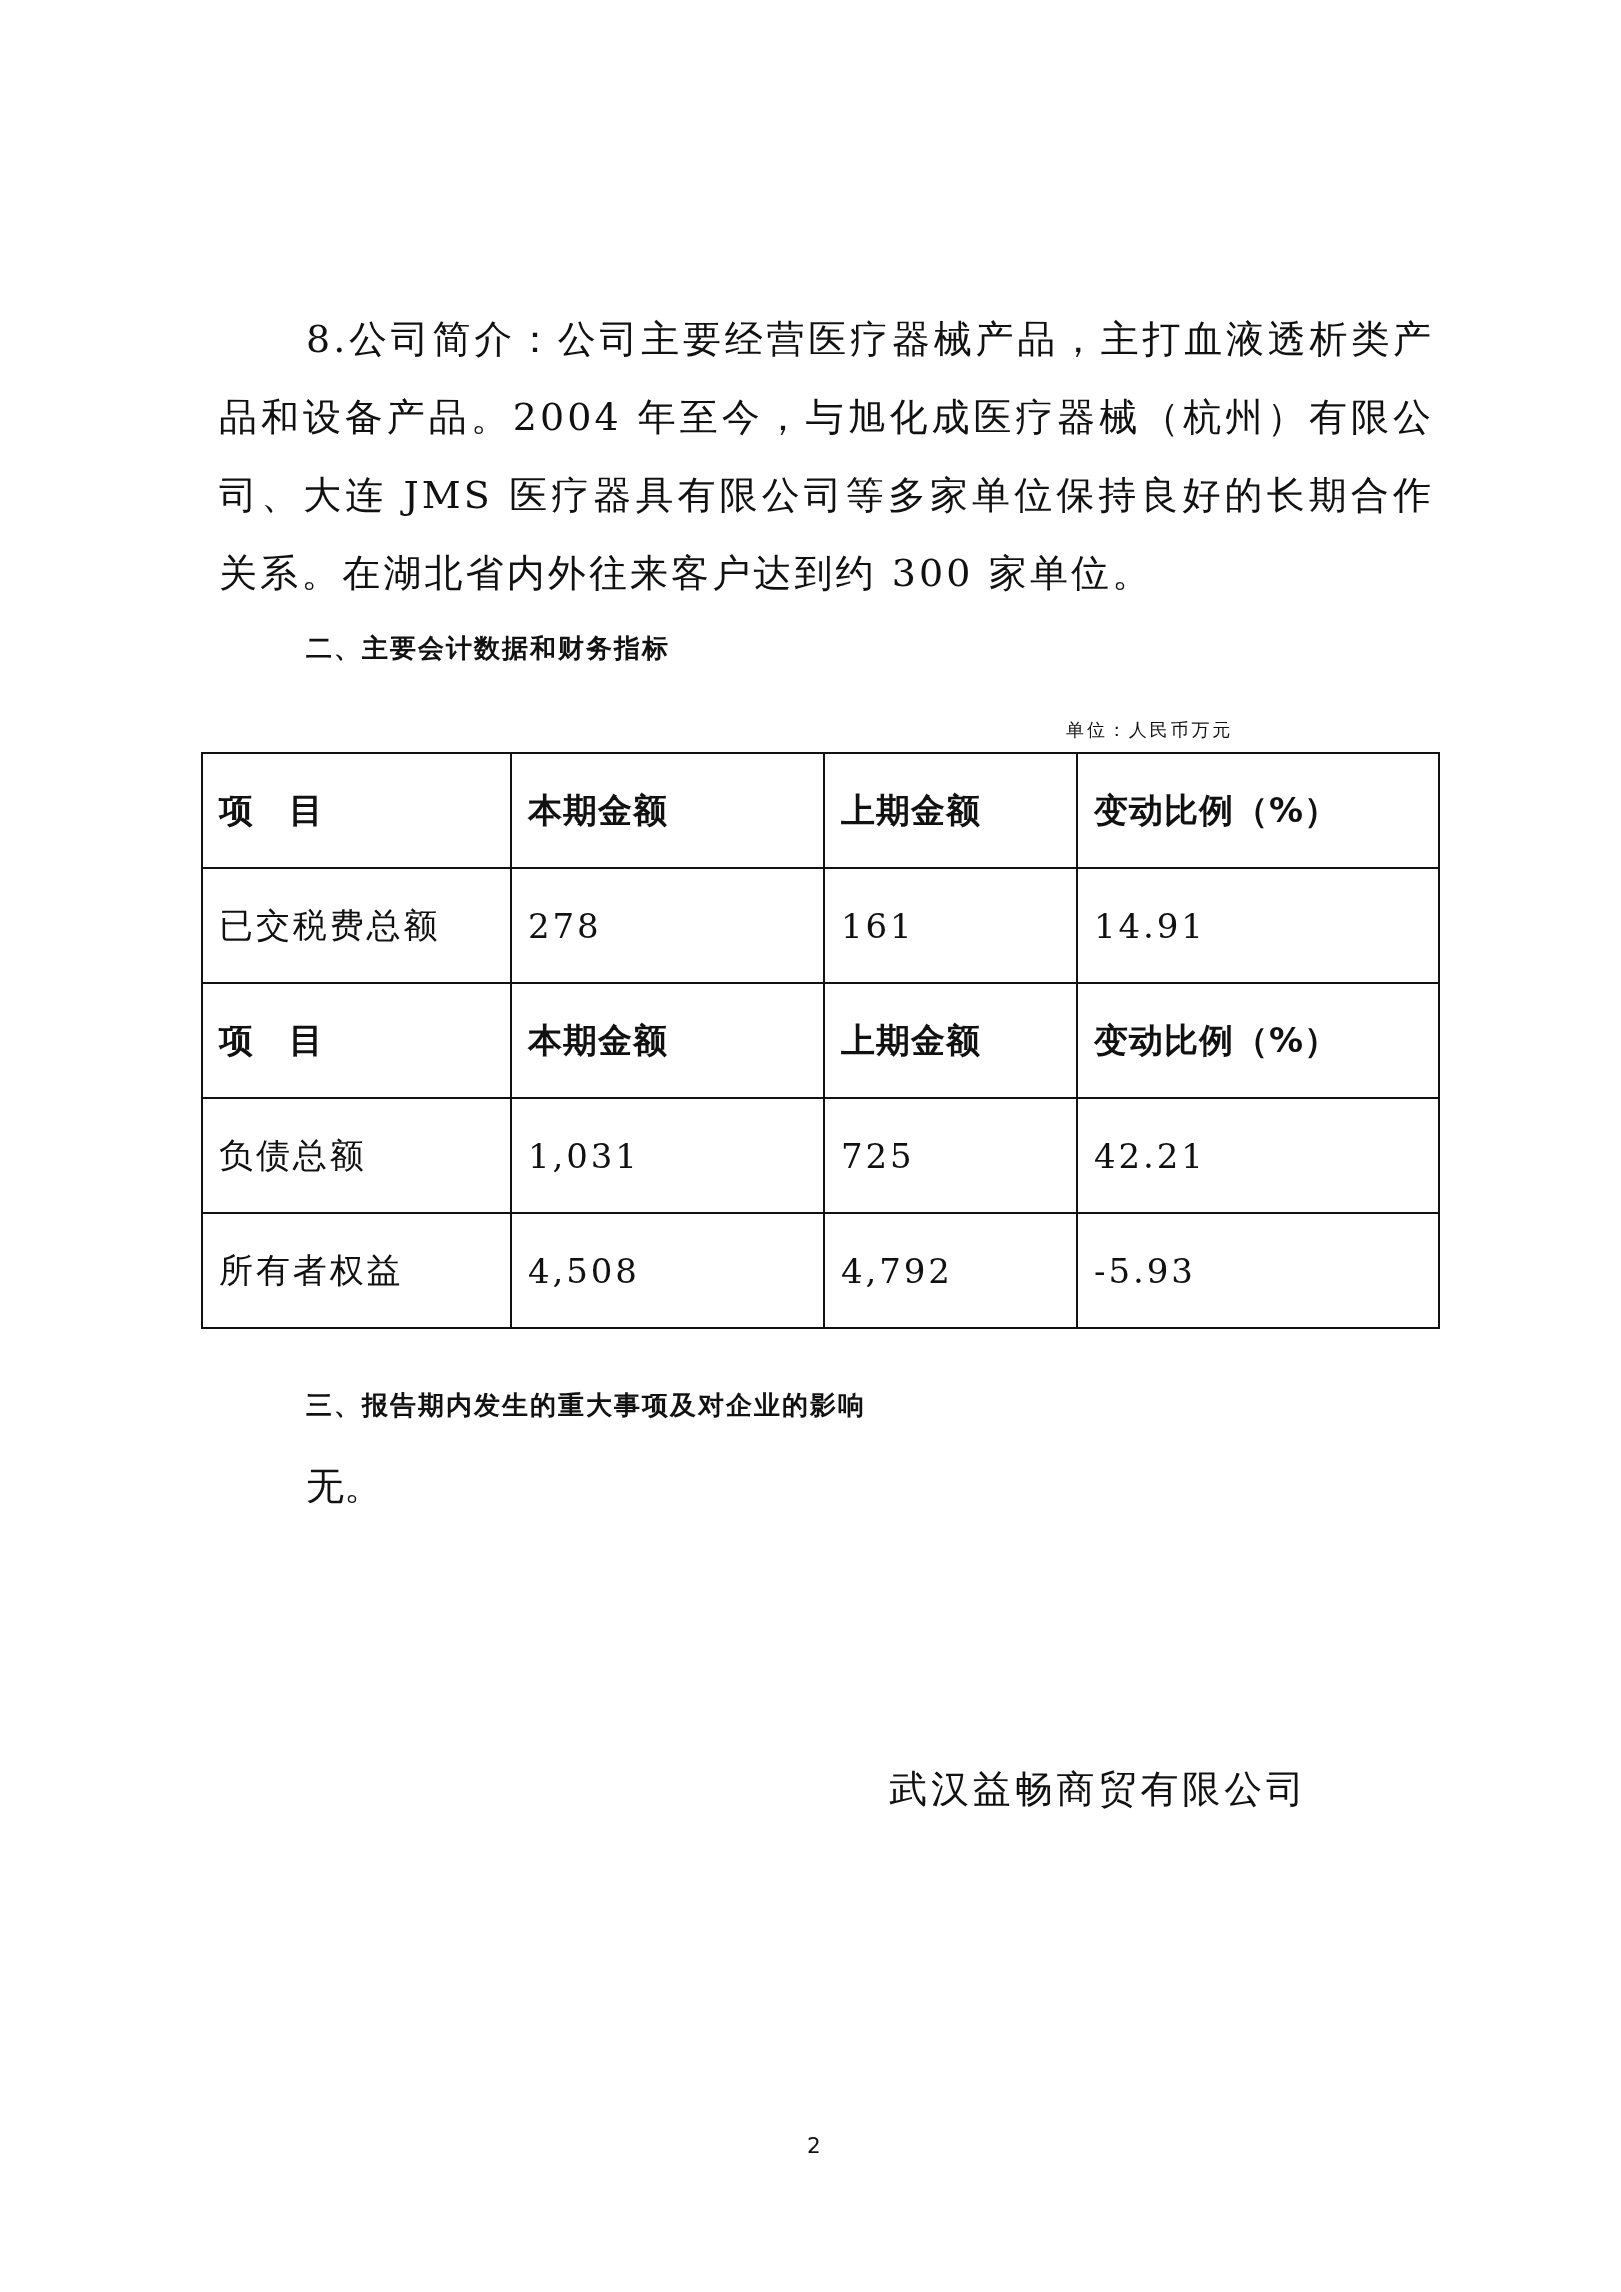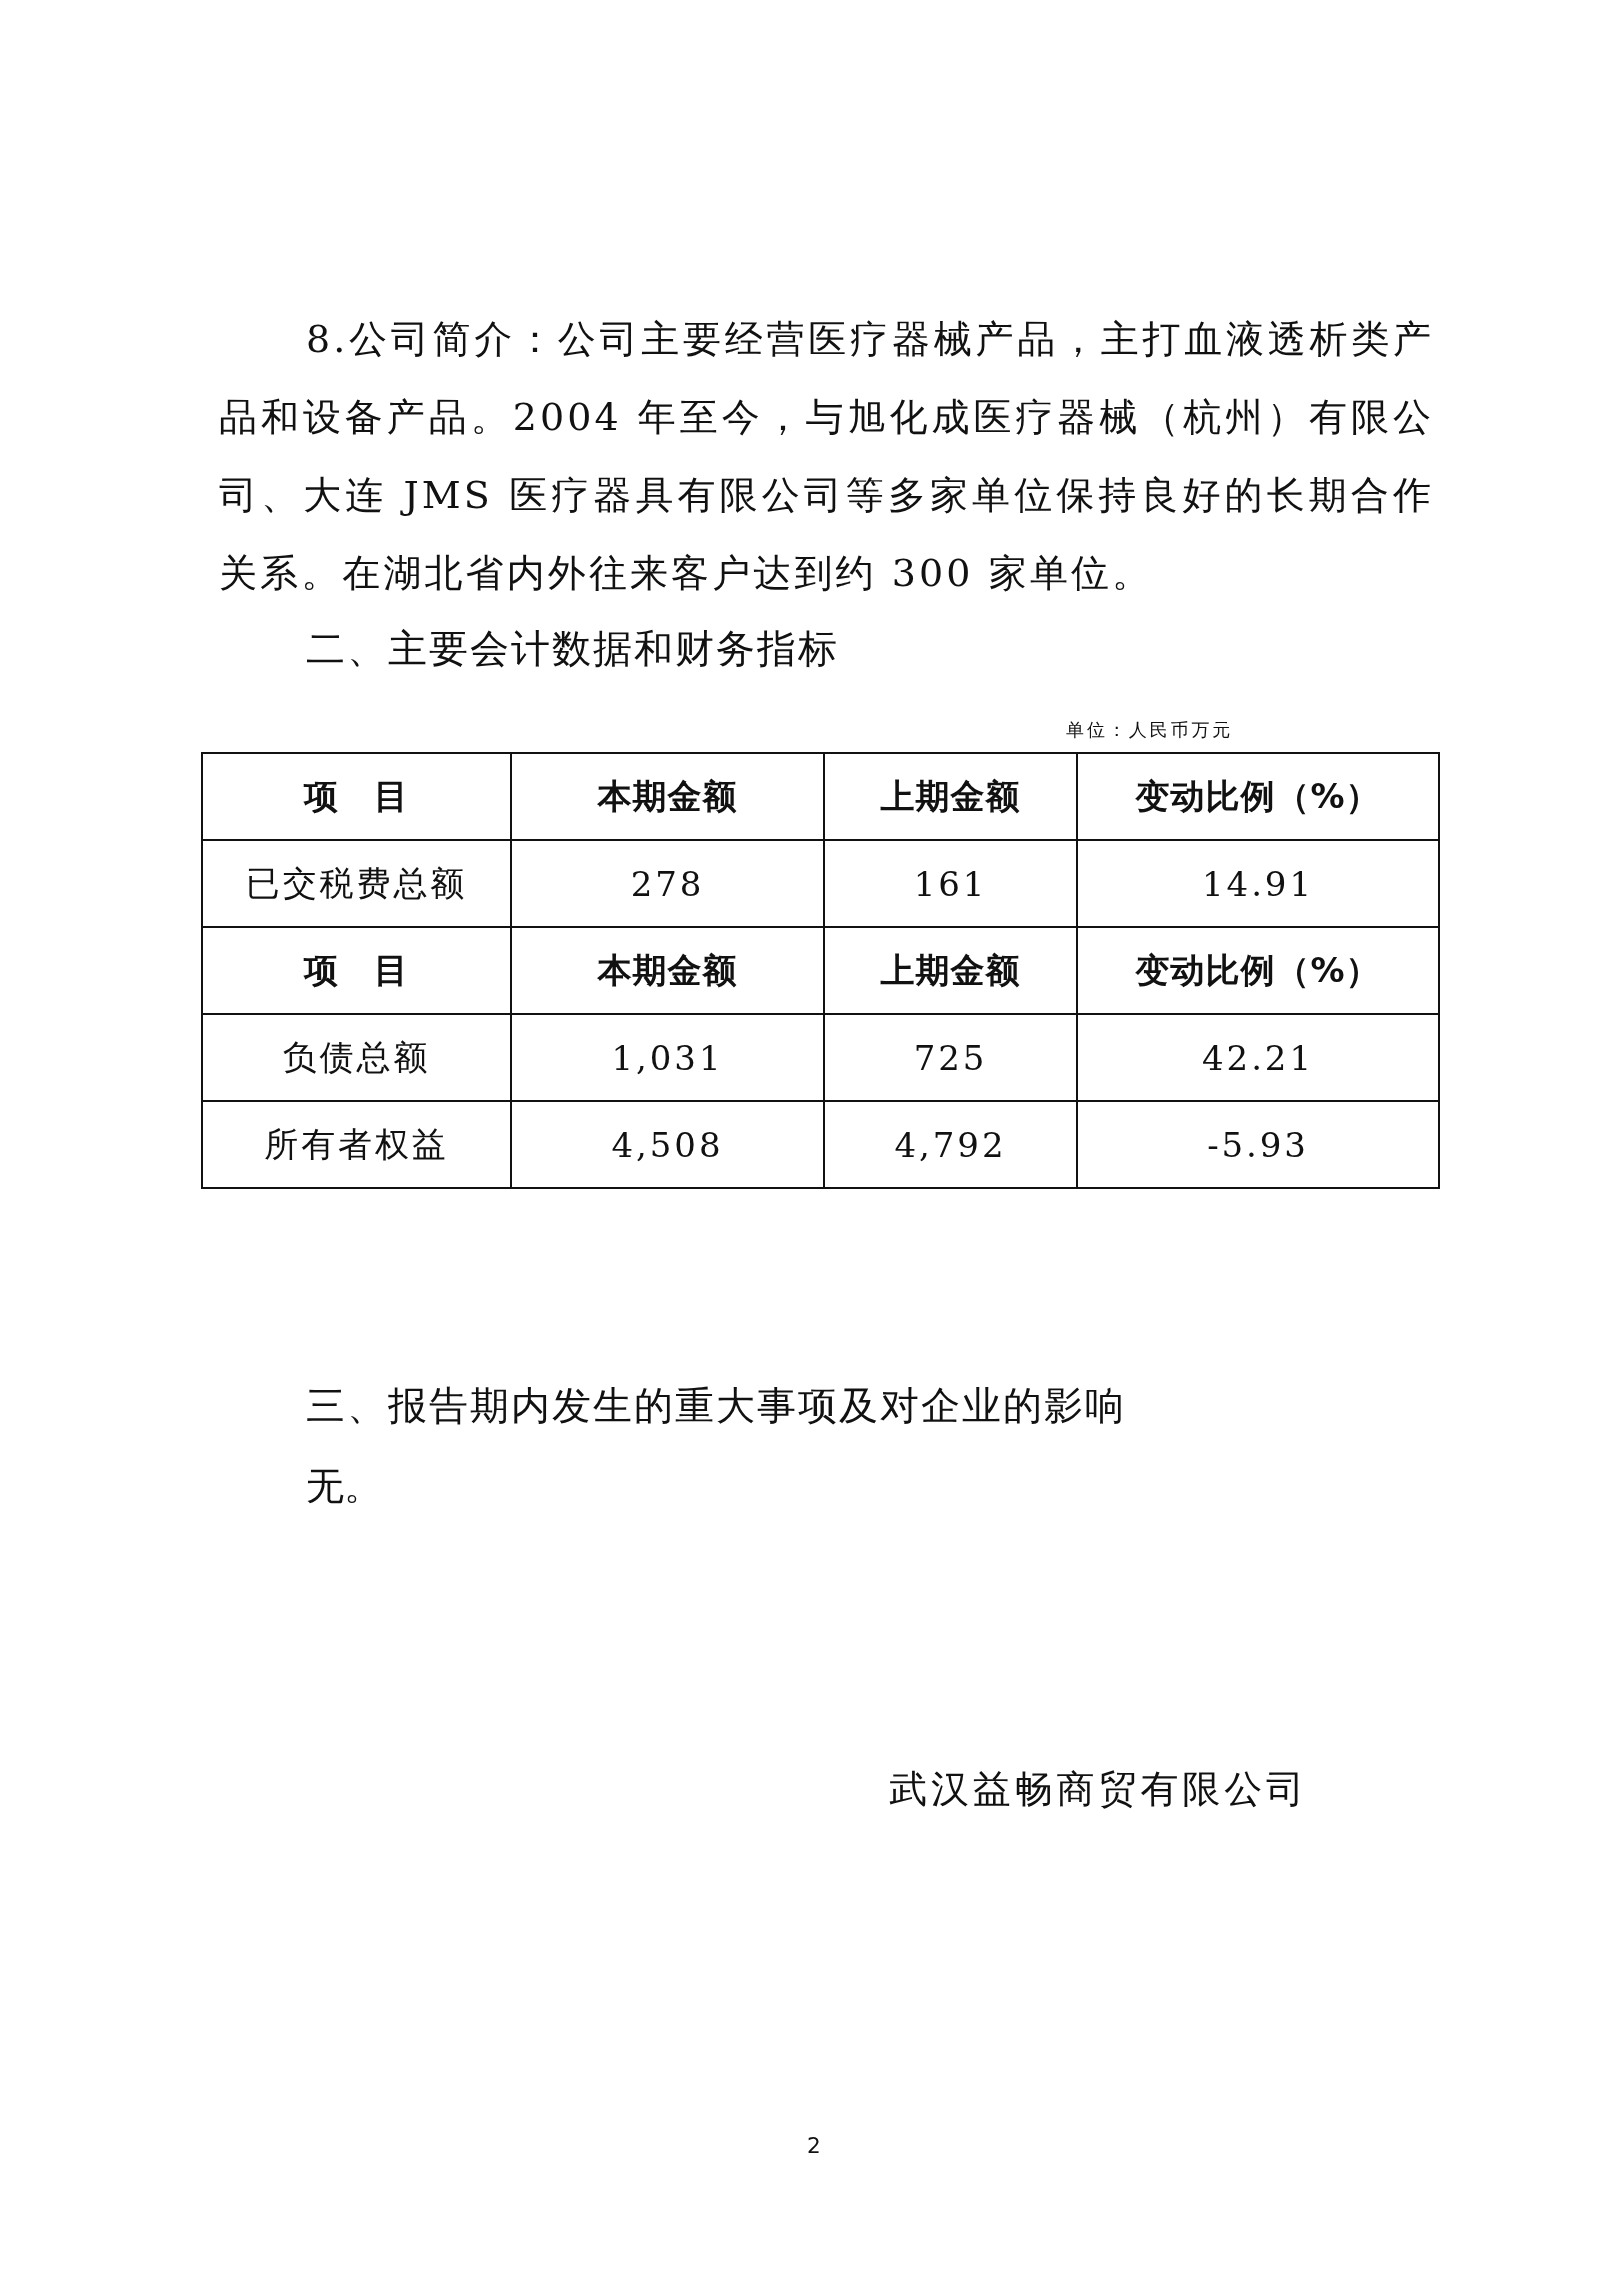--- a/index.html
+++ b/index.html
@@ -3,26 +3,26 @@
 <meta charset="utf-8">
 <style>
   html, body { margin:0; padding:0; background:#ffffff; }
   body { width:1621px; height:2293px; position:relative; overflow:hidden;
          font-family:"DejaVu Serif","Liberation Serif",serif; color:#111; }
   .page { position:absolute; left:0; top:4px; width:1621px; height:2293px; background:#fff; }
   .para { position:absolute; left:219px; width:1215px; top:296px;
           font-size:38px; line-height:78px; letter-spacing:3.1px; text-align:justify; text-align-last:left; }
   .para .indent { display:inline-block; width:87px; }
   .heading { position:absolute; left:306px; font-family:"DejaVu Sans","Liberation Sans",sans-serif;
-             font-size:39px; font-weight:normal; letter-spacing:2px; white-space:nowrap; line-height:49px; }
+             font-size:26px; font-weight:bold; letter-spacing:2px; white-space:nowrap; line-height:49px; }
   .h2 { top:620px; }
   .h3 { top:1377px; }
   .unit { position:absolute; top:708px; left:1066px; font-size:18px; letter-spacing:2.9px; white-space:nowrap; line-height:35px; }
   table.fin { position:absolute; left:201px; top:748px; width:1236px; border-collapse:collapse; table-layout:fixed; }
-  table.fin td { border:2.5px solid #111; height:81px; padding:2px; text-align:center; vertical-align:middle;
+  table.fin td { border:2.5px solid #111; height:81px; padding:16px; vertical-align:middle;
                  font-size:34px; letter-spacing:2.9px; white-space:nowrap; }
   table.fin tr.hdr td { font-family:"DejaVu Sans","Liberation Sans",sans-serif; font-weight:bold; font-size:34px; letter-spacing:1px; }
   .none { position:absolute; top:1458px; left:306px; font-size:38px; line-height:49px; }
   .sign { position:absolute; font-size:38px; letter-spacing:3.9px; white-space:nowrap; line-height:49px; }
   .company { top:1761px; left:889px; }
   .date { top:1840px; left:958px; letter-spacing:2.9px; }
   .pageno { position:absolute; top:2129px; left:807px; font-family:"DejaVu Sans","Liberation Sans",sans-serif; font-size:21.6px; }
 </style>
 </head>
 <body>

